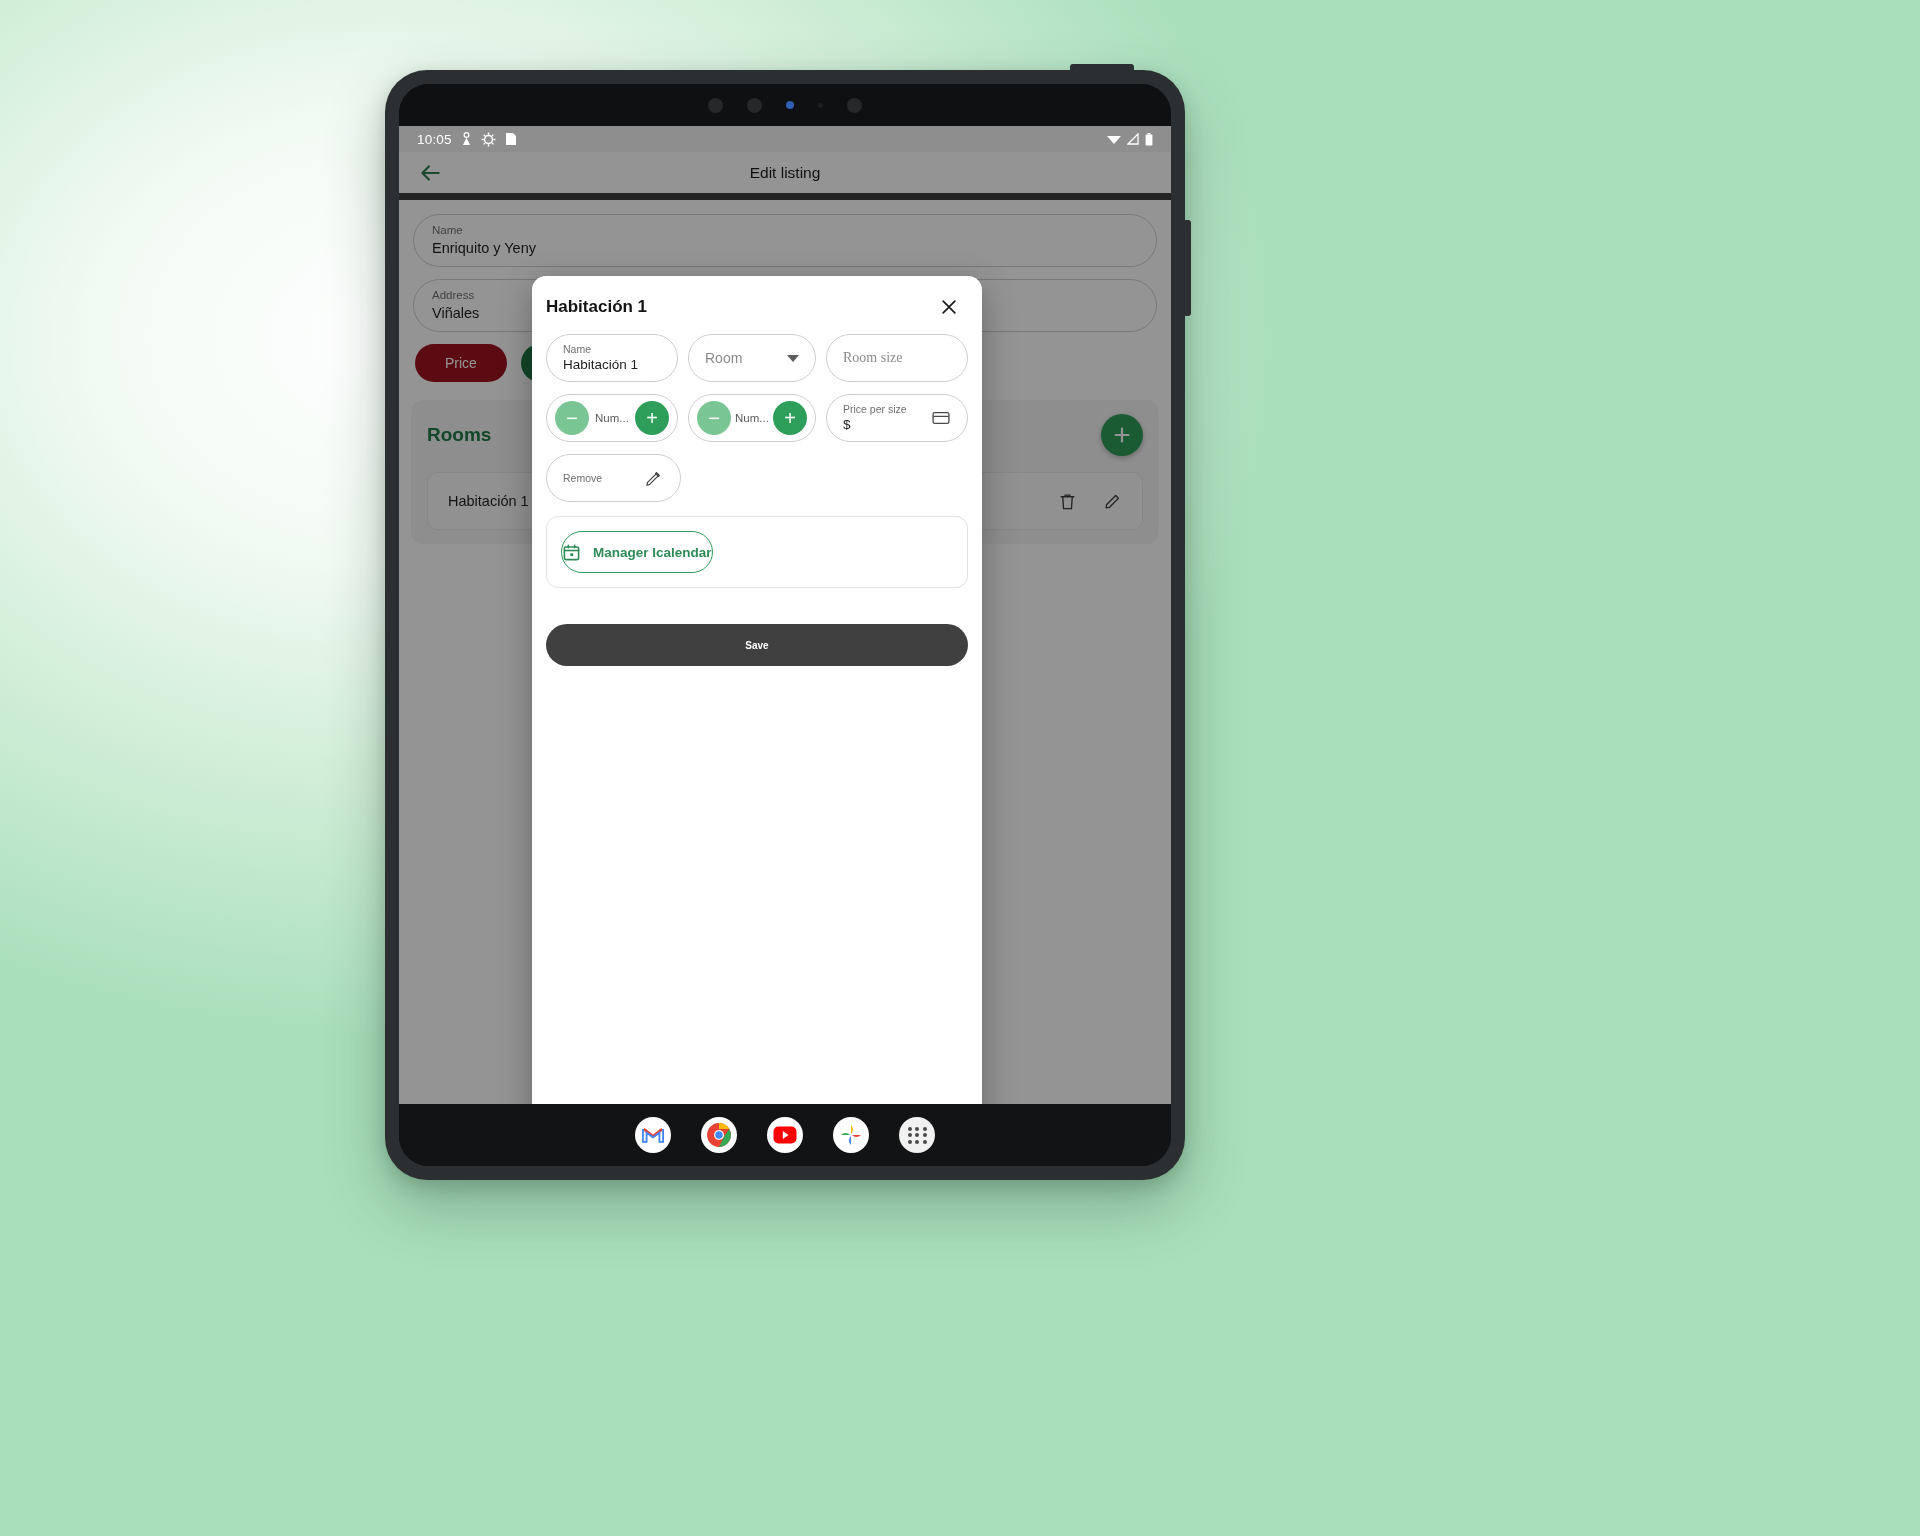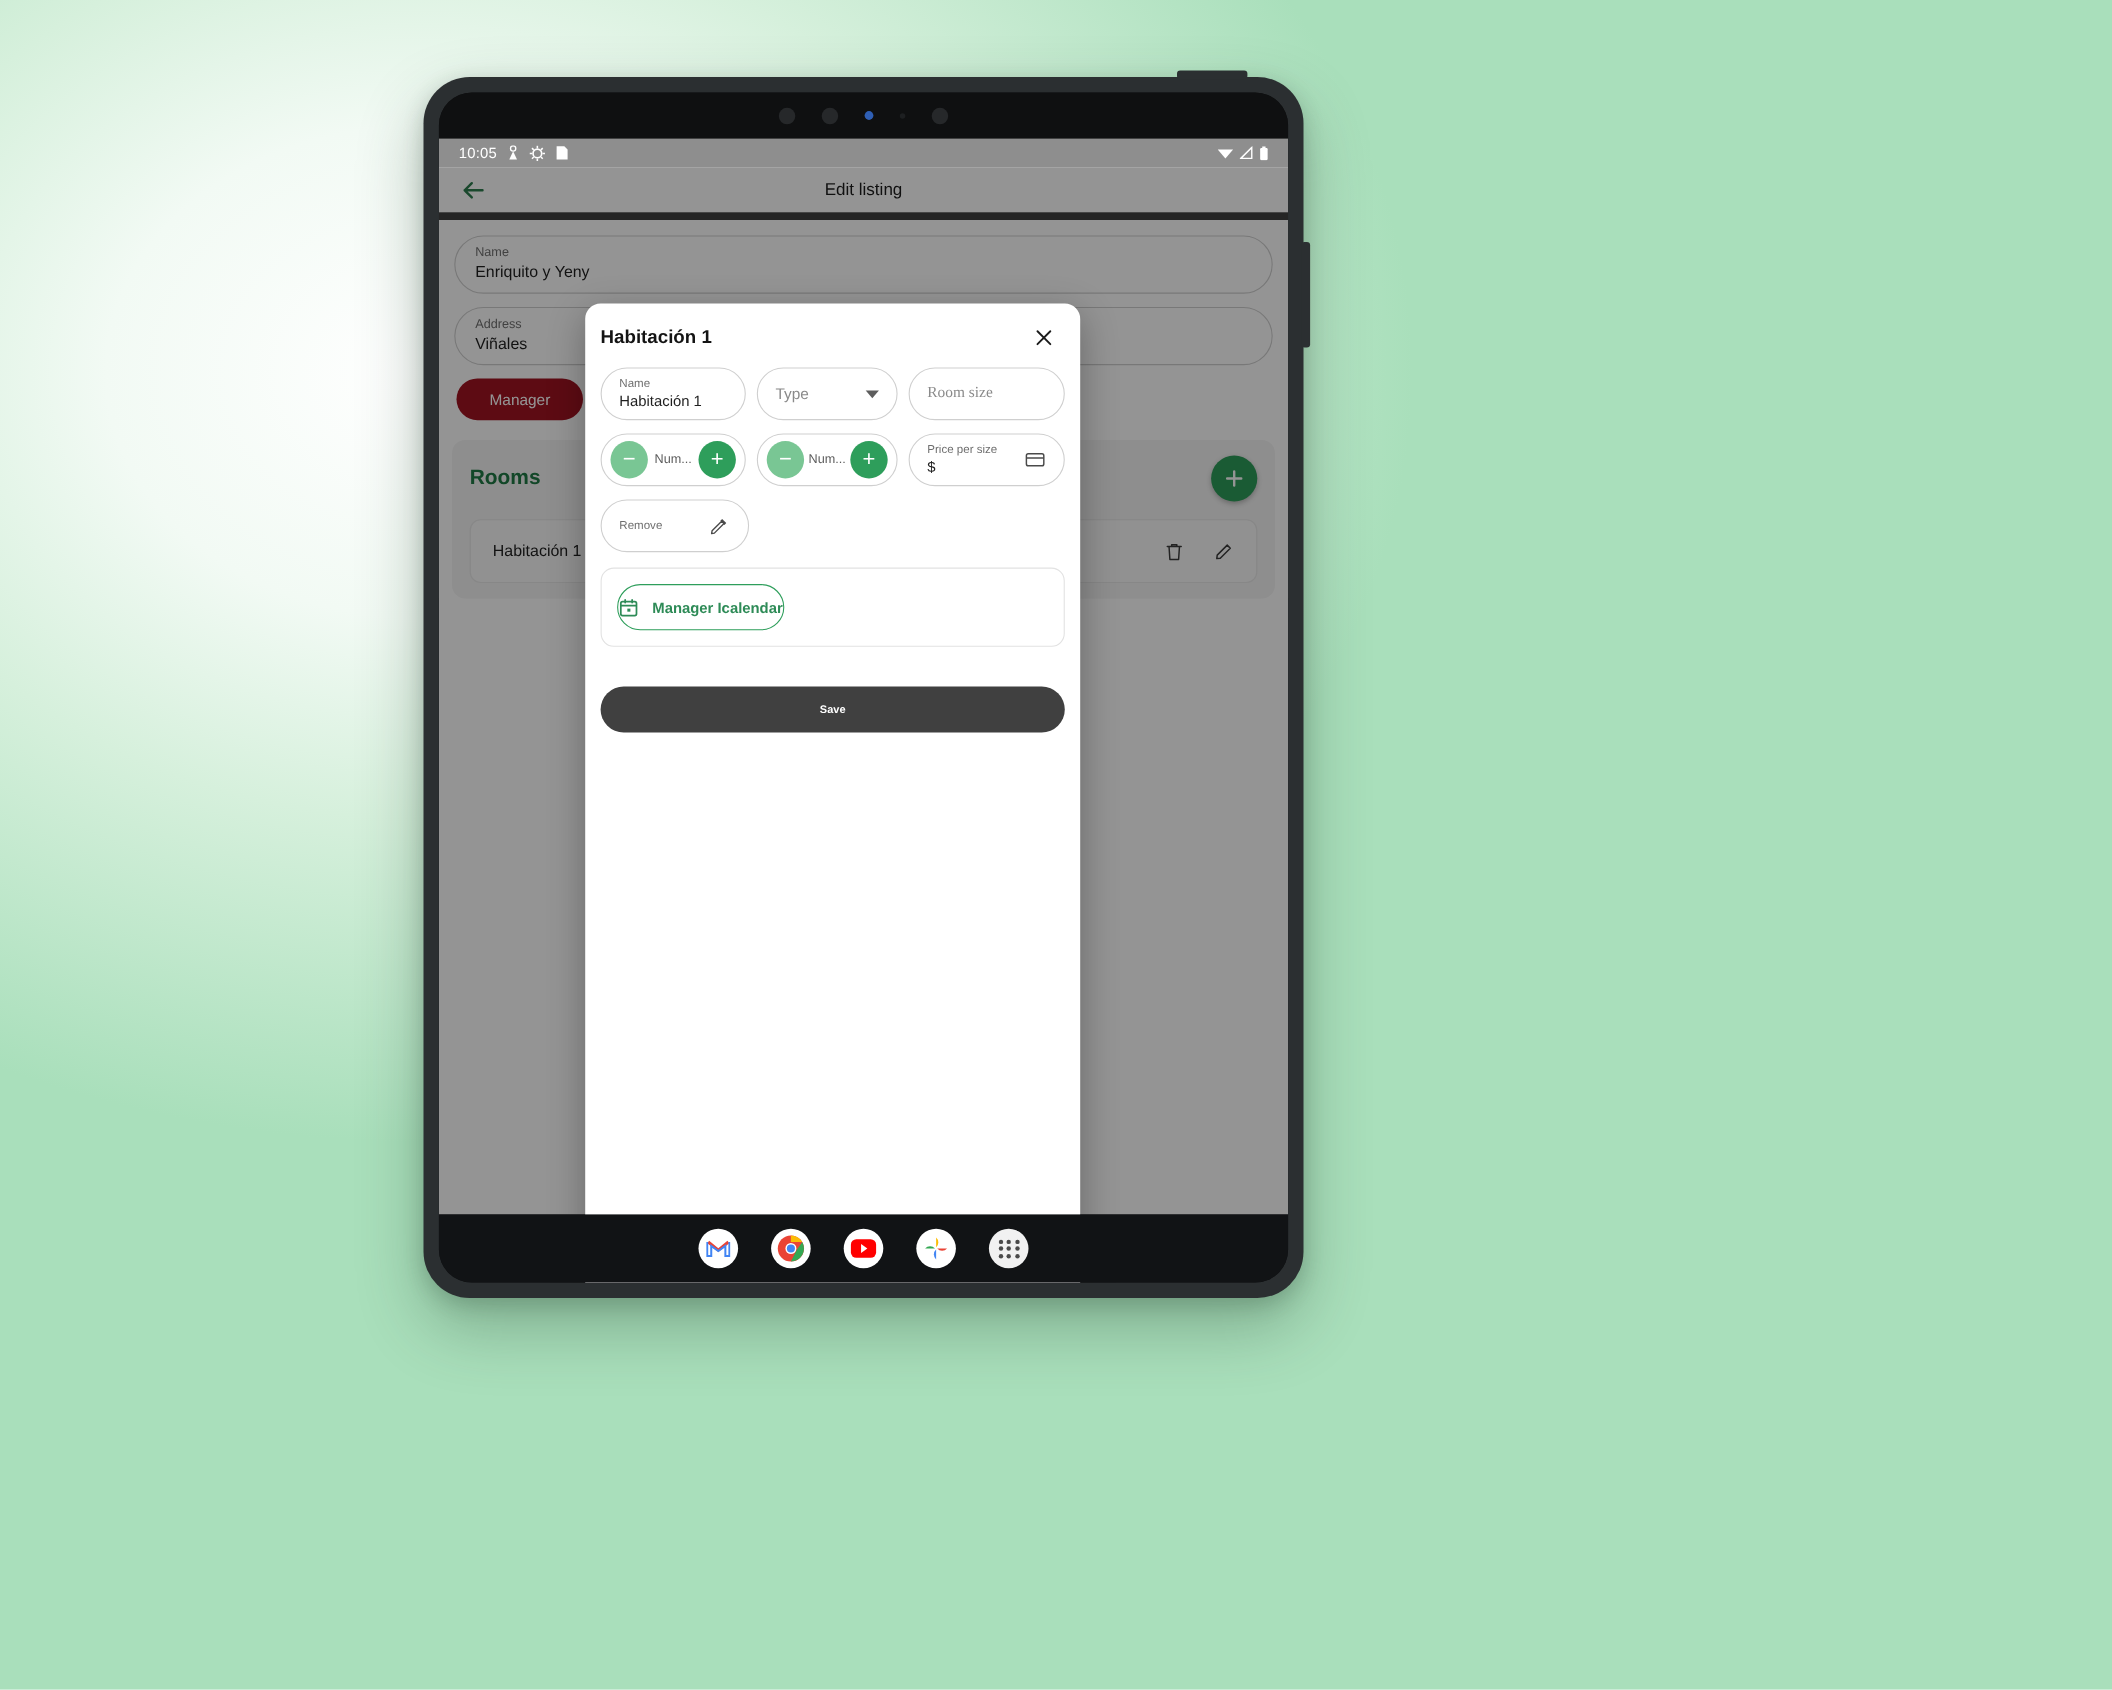--- a/index.html
+++ b/index.html
@@ -336,21 +336,21 @@
         <div class="field-outline">
           <div class="field-label">Name</div>
           <div class="field-value">Enriquito y Yeny</div>
         </div>
         <div class="field-outline">
           <div class="field-label">Address</div>
           <div class="field-value">Viñales</div>
         </div>
 
         <div class="btn-row">
-          <button class="pill-btn pill-remove">Manager</button>
+          <button class="pill-btn pill-remove">Price</button>
           <button class="pill-btn pill-green" style="width:120px"></button>
         </div>
 
         <div class="section-card">
           <div class="section-head">
             <div class="section-title">Rooms</div>
             <div class="fab">
               <svg width="22" height="22" viewBox="0 0 24 24">
                 <path d="M12 5 V19 M5 12 H19" stroke="#fff" stroke-width="2.4" stroke-linecap="round"></path>
               </svg>
@@ -383,21 +383,21 @@
         </div>
 
         <div class="dialog-body">
 
           <div class="row">
             <div class="inp inp-name">
               <div class="lab">Name</div>
               <div class="val">Habitación 1</div>
             </div>
             <div class="inp inp-type">
-              <div class="ph">Type</div>
+              <div class="ph">Room</div>
               <div class="caret"></div>
             </div>
             <div class="inp inp-size">
               <div class="ph">Room size</div>
             </div>
           </div>
 
           <div class="row">
             <div class="stepper stepper-name">
               <div class="circ circ-minus">−</div>

